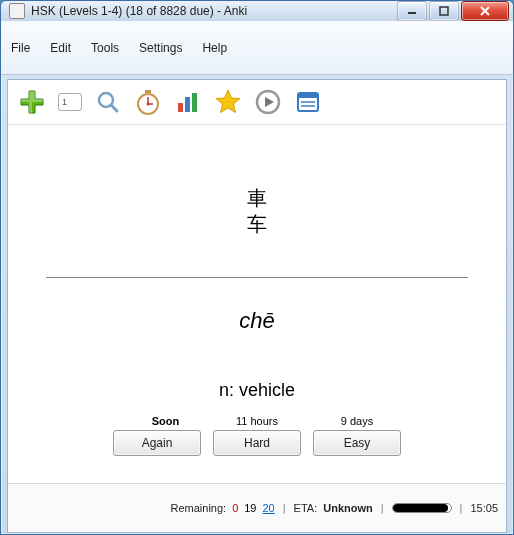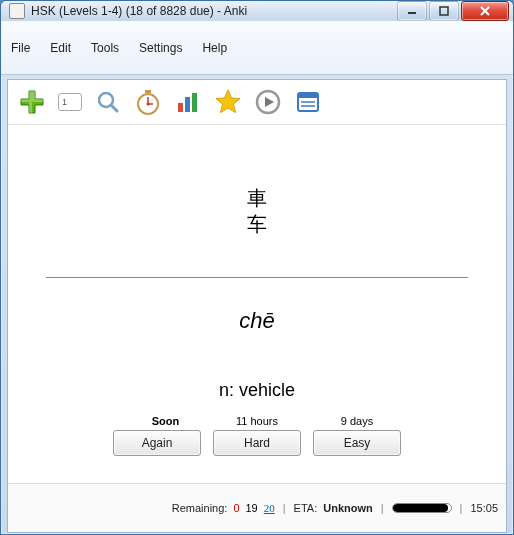--- a/index.html
+++ b/index.html
@@ -111,21 +111,21 @@
     padding: 18px 8px;
     border-top: 1px solid #dcdcdc;
     font-size: 11px;
     color: #222;
     background: #fafafa;
     margin-top: 17px;
   }
   .statusbar .sep { color: #888; margin: 0 2px; }
   .num-red { color: #c00; }
   .num-blk { color: #000; }
-  .num-blu { color: #06c; text-decoration: underline; font-family: Liberation Serif, serif; }
+  .num-blu { color: #06c; text-decoration: underline; }
   .progress { width: 60px; height: 10px; background: #fff; border: 1px solid #888; border-radius: 5px; position: relative; overflow: hidden; }
   .progress .fill { position: absolute; left:0; top:0; bottom:0; width: 95%; background: #000; border-radius: 5px; }
   .card-counter {
     width: 24px; height: 18px; border: 1px solid #aaa; border-radius: 3px;
     display: flex; align-items: center; justify-content: flex-start; padding-left: 3px;
     font-size: 9px; color: #555; background: #fff;
   }
 </style>
 </head>
 <body>

